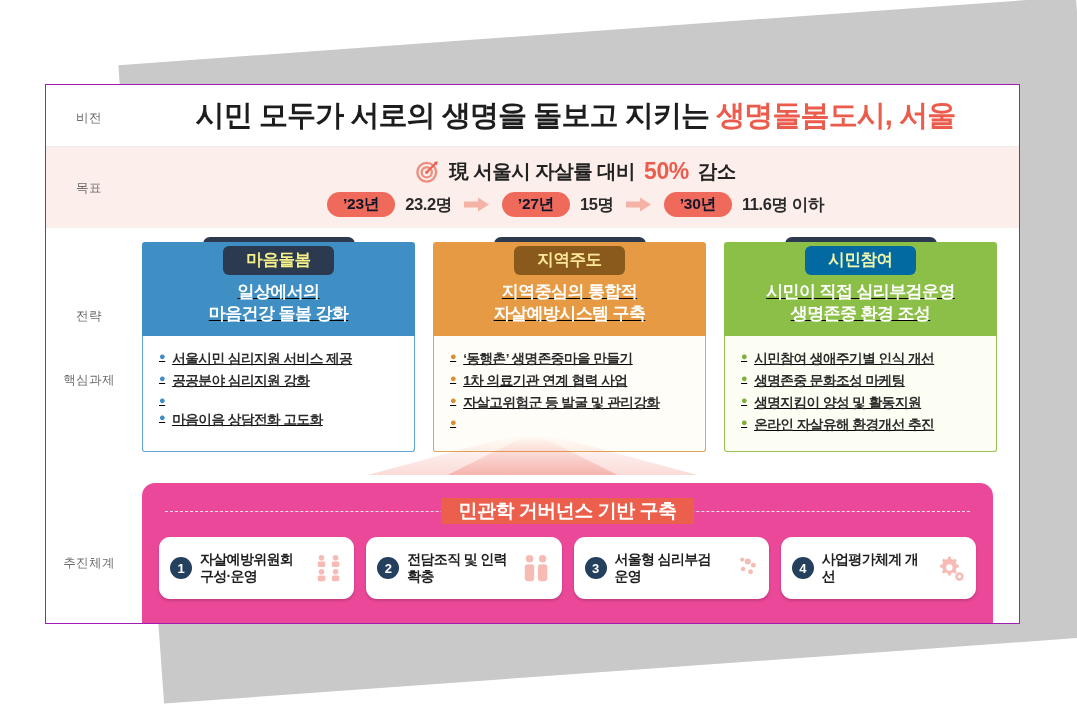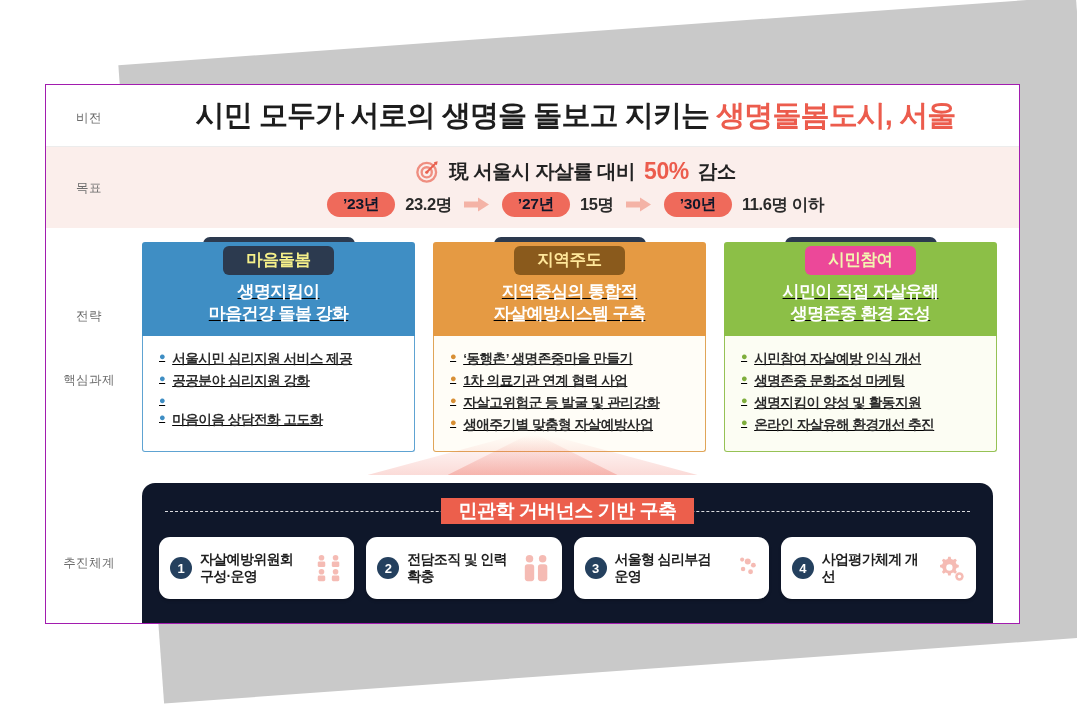--- a/index.html
+++ b/index.html
@@ -221,21 +221,21 @@
   .col-mind .task .dot { color: #3f8ec4; }
 
   .col-local .tab-nub { background: #2c3a4f; }
   .col-local .col-head { background: #e59a43; }
   .col-local .chip { background: #8a5a1c; color: #ffe79a; text-align: right; }
   .col-local .col-body { border-color: #e0a558; background: #fffdf7; }
   .col-local .task .dot { color: #d88f35; }
 
   .col-citizen .tab-nub { background: #2c3a4f; }
   .col-citizen .col-head { background: #8cbf47; }
-  .col-citizen .chip { background: #ec4899; color: #f2f7b0; }
+  .col-citizen .chip { background: #0369a1; color: #f2f7b0; }
   .col-citizen .col-body { border-color: #96c255; background: #fcfdf3; }
   .col-citizen .task .dot { color: #7fae3c; }
 
   
   .funnel {
     position: absolute;
     left: 50%;
     transform: translateX(-50%);
     bottom: 8px;
     width: 330px;
@@ -255,21 +255,21 @@
     background: linear-gradient(to top, rgba(236,92,77,0.30), rgba(236,92,77,0.0));
     clip-path: polygon(0% 100%, 100% 100%, 53% 0%, 47% 0%);
     z-index: 0;
   }
 
   
   .row-gov {
     position: relative;
     height: 140px;
     margin: 0 26px 0 96px;
-    background: #0f172a;
+    background: #ec4899;
     border-radius: 13px 13px 0 0;
     padding: 13px 17px 0;
     z-index: 3;
   }
   .gov-title-wrap {
     position: relative;
     height: 30px;
     display: flex;
     align-items: center;
     justify-content: center;
@@ -393,21 +393,21 @@
     </div>
 
     <div class="row-strategy">
       <div class="cols">
 
         <div class="col col-mind">
           <div class="tab-nub"></div>
           <div class="col-head">
             <div class="chip">마음돌봄</div>
             <div class="col-sub">
-              <div>생명지킴이</div>
+              <div>일상에서의</div>
               <div>마음건강 돌봄 강화</div>
             </div>
           </div>
           <div class="col-body">
             <div class="task">
                 <span class="dot">●</span>
                 <span>서울시민 심리지원 서비스 제공</span>
               </div>
             <div class="task">
                 <span class="dot">●</span>
@@ -440,38 +440,37 @@
             <div class="task">
                 <span class="dot">●</span>
                 <span>1차 의료기관 연계 협력 사업</span>
               </div>
             <div class="task">
                 <span class="dot">●</span>
                 <span>자살고위험군 등 발굴 및 관리강화</span>
               </div>
             <div class="task">
                 <span class="dot">●</span>
-                <span>생애주기별 맞춤형 자살예방사업</span>
               </div>
           </div>
         </div>
 
         <div class="col col-citizen">
           <div class="tab-nub"></div>
           <div class="col-head">
             <div class="chip">시민참여</div>
             <div class="col-sub">
-              <div>시민이 직접 자살유해</div>
+              <div>시민이 직접 심리부검운영</div>
               <div>생명존중 환경 조성</div>
             </div>
           </div>
           <div class="col-body">
             <div class="task">
                 <span class="dot">●</span>
-                <span>시민참여 자살예방 인식 개선</span>
+                <span>시민참여 생애주기별 인식 개선</span>
               </div>
             <div class="task">
                 <span class="dot">●</span>
                 <span>생명존중 문화조성 마케팅</span>
               </div>
             <div class="task">
                 <span class="dot">●</span>
                 <span>생명지킴이 양성 및 활동지원</span>
               </div>
             <div class="task">

